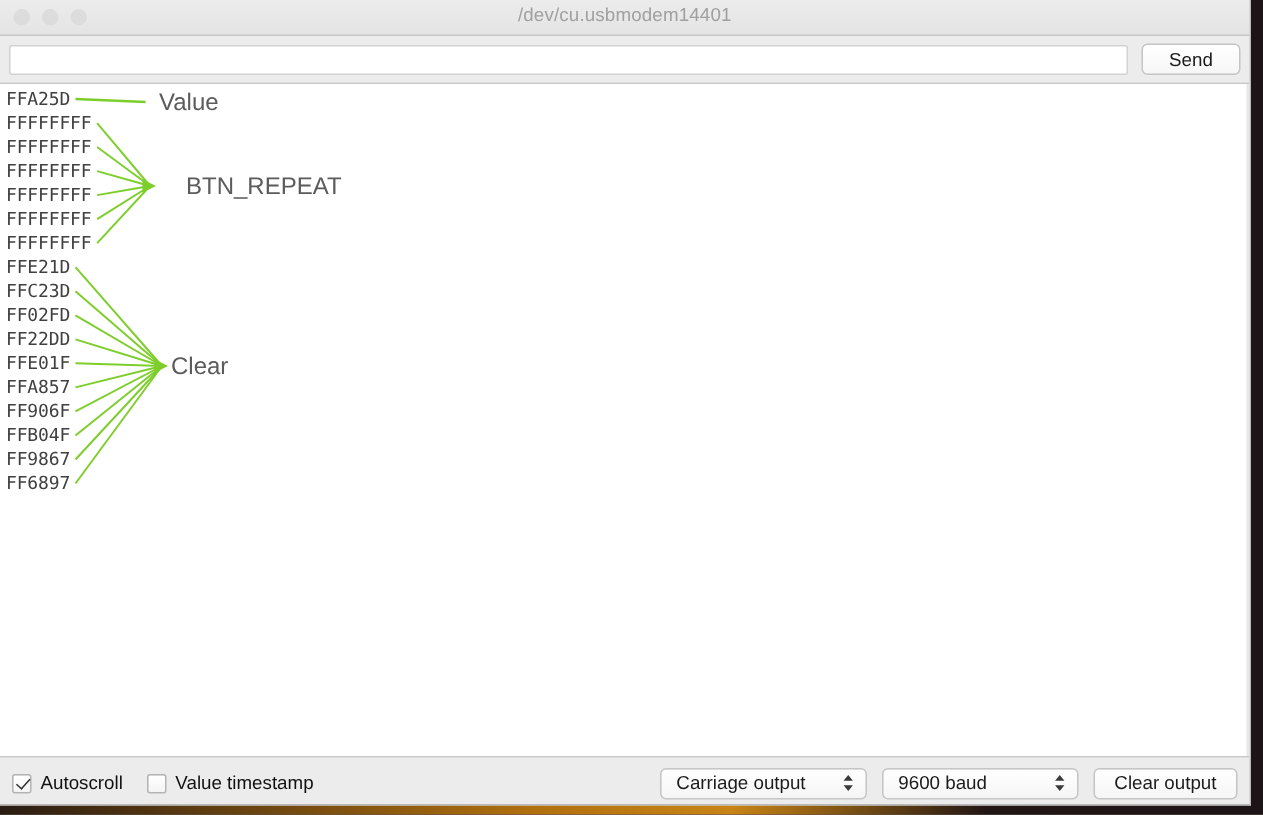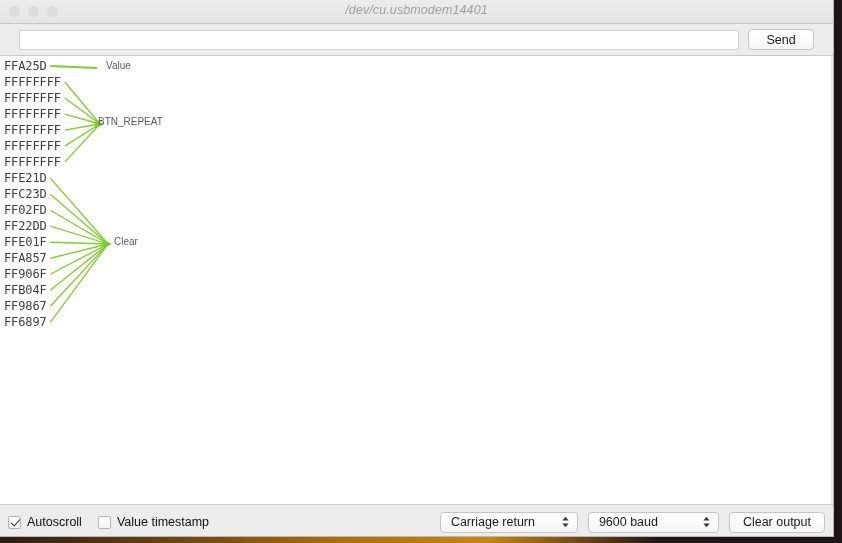--- a/index.html
+++ b/index.html
@@ -35,21 +35,20 @@
     box-sizing: border-box;
     overflow: hidden;
   }
 
   
   #titlebar {
     position: relative;
     height: 23px;
     background: linear-gradient(to bottom, #ececec 0%, #e4e4e4 100%);
     border-bottom: 1px solid #c6c6c6;
-    font-style: italic;
   }
   #traffic-lights {
     position: absolute;
     left: 9px; top: 6px;
     display: flex;
     gap: 8px;
   }
   .tl-dot {
     width: 11px; height: 11px;
     border-radius: 50%;
@@ -63,21 +62,21 @@
     color: #a0a0a0;
     letter-spacing: 0.1px;
   }
 
   
   #send-row {
     height: 31px;
     background: #ececec;
     display: flex;
     align-items: center;
-    padding: 0 19px;
+    padding: 0 6px;
     box-sizing: border-box;
   }
   #send-input {
     flex: 1;
     height: 20px;
     background: #ffffff;
     border: 1px solid #d2d2d2;
     border-radius: 2px;
     box-sizing: border-box;
     font-family: "Liberation Sans", sans-serif;
@@ -122,21 +121,21 @@
   }
   #annotation-layer {
     position: absolute;
     left: 0; top: 0;
     width: 100%; height: 100%;
     pointer-events: none;
   }
   .anno-label {
     position: absolute;
     font-family: "Liberation Sans", sans-serif;
-    font-size: 10px;
+    font-size: 16px;
     color: #5b5b5b;
     white-space: nowrap;
   }
   #scroll-track {
     position: absolute;
     right: 0; top: 0;
     width: 2px; height: 100%;
     background: #e8e8e8;
   }
 
@@ -273,38 +272,38 @@
         <line x1="50.32" y1="186.23" x2="108" y2="188" stroke="#7DCE2B" stroke-width="1.3"></line>
         <line x1="50.32" y1="202.25" x2="108" y2="188" stroke="#7DCE2B" stroke-width="1.3"></line>
         <line x1="50.32" y1="218.26999999999998" x2="108" y2="188" stroke="#7DCE2B" stroke-width="1.3"></line>
         <line x1="50.32" y1="234.29" x2="108" y2="188" stroke="#7DCE2B" stroke-width="1.3"></line>
         <line x1="50.32" y1="250.30999999999997" x2="108" y2="188" stroke="#7DCE2B" stroke-width="1.3"></line>
         <line x1="50.32" y1="266.33" x2="108" y2="188" stroke="#7DCE2B" stroke-width="1.3"></line>
         <path d="M 112 188 L 103 183.5 L 103 192.5 Z" fill="#7DCE2B"></path>
       </svg>
     <div id="scroll-track"></div>
   <div class="anno-label" style="left: 106px; top: 4px;">Value</div>
-      <div class="anno-label" style="left: 98px; top: 60px;">BTN_REPEAT</div>
+      <div class="anno-label" style="left: 124px; top: 60px;">BTN_REPEAT</div>
       <div class="anno-label" style="left: 114px; top: 180px;">Clear</div>
     </div>
 
   <div id="bottom-bar">
     <div class="check-group">
       <div class="checkbox checked" id="cb-autoscroll"></div>
       <span class="check-label">Autoscroll</span>
     </div>
     <div class="check-group">
       <div class="checkbox" id="cb-timestamp"></div>
       <span class="check-label">Value timestamp</span>
     </div>
 
     <div id="bottom-spacer"></div>
 
     <div class="dropdown" id="dropdown-line-ending">
-      <span>Carriage return</span>
+      <span>Carriage output</span>
       <span class="stepper">
         <svg width="9" height="13" viewBox="0 0 9 13">
           <path d="M4.5 1.2 L7.6 5.0 L1.4 5.0 Z" fill="#3a3a3a"></path>
           <path d="M4.5 11.8 L7.6 8.0 L1.4 8.0 Z" fill="#3a3a3a"></path>
         </svg>
       </span>
     </div>
 
     <div class="dropdown" id="dropdown-baud">
       <span>9600 baud</span>

